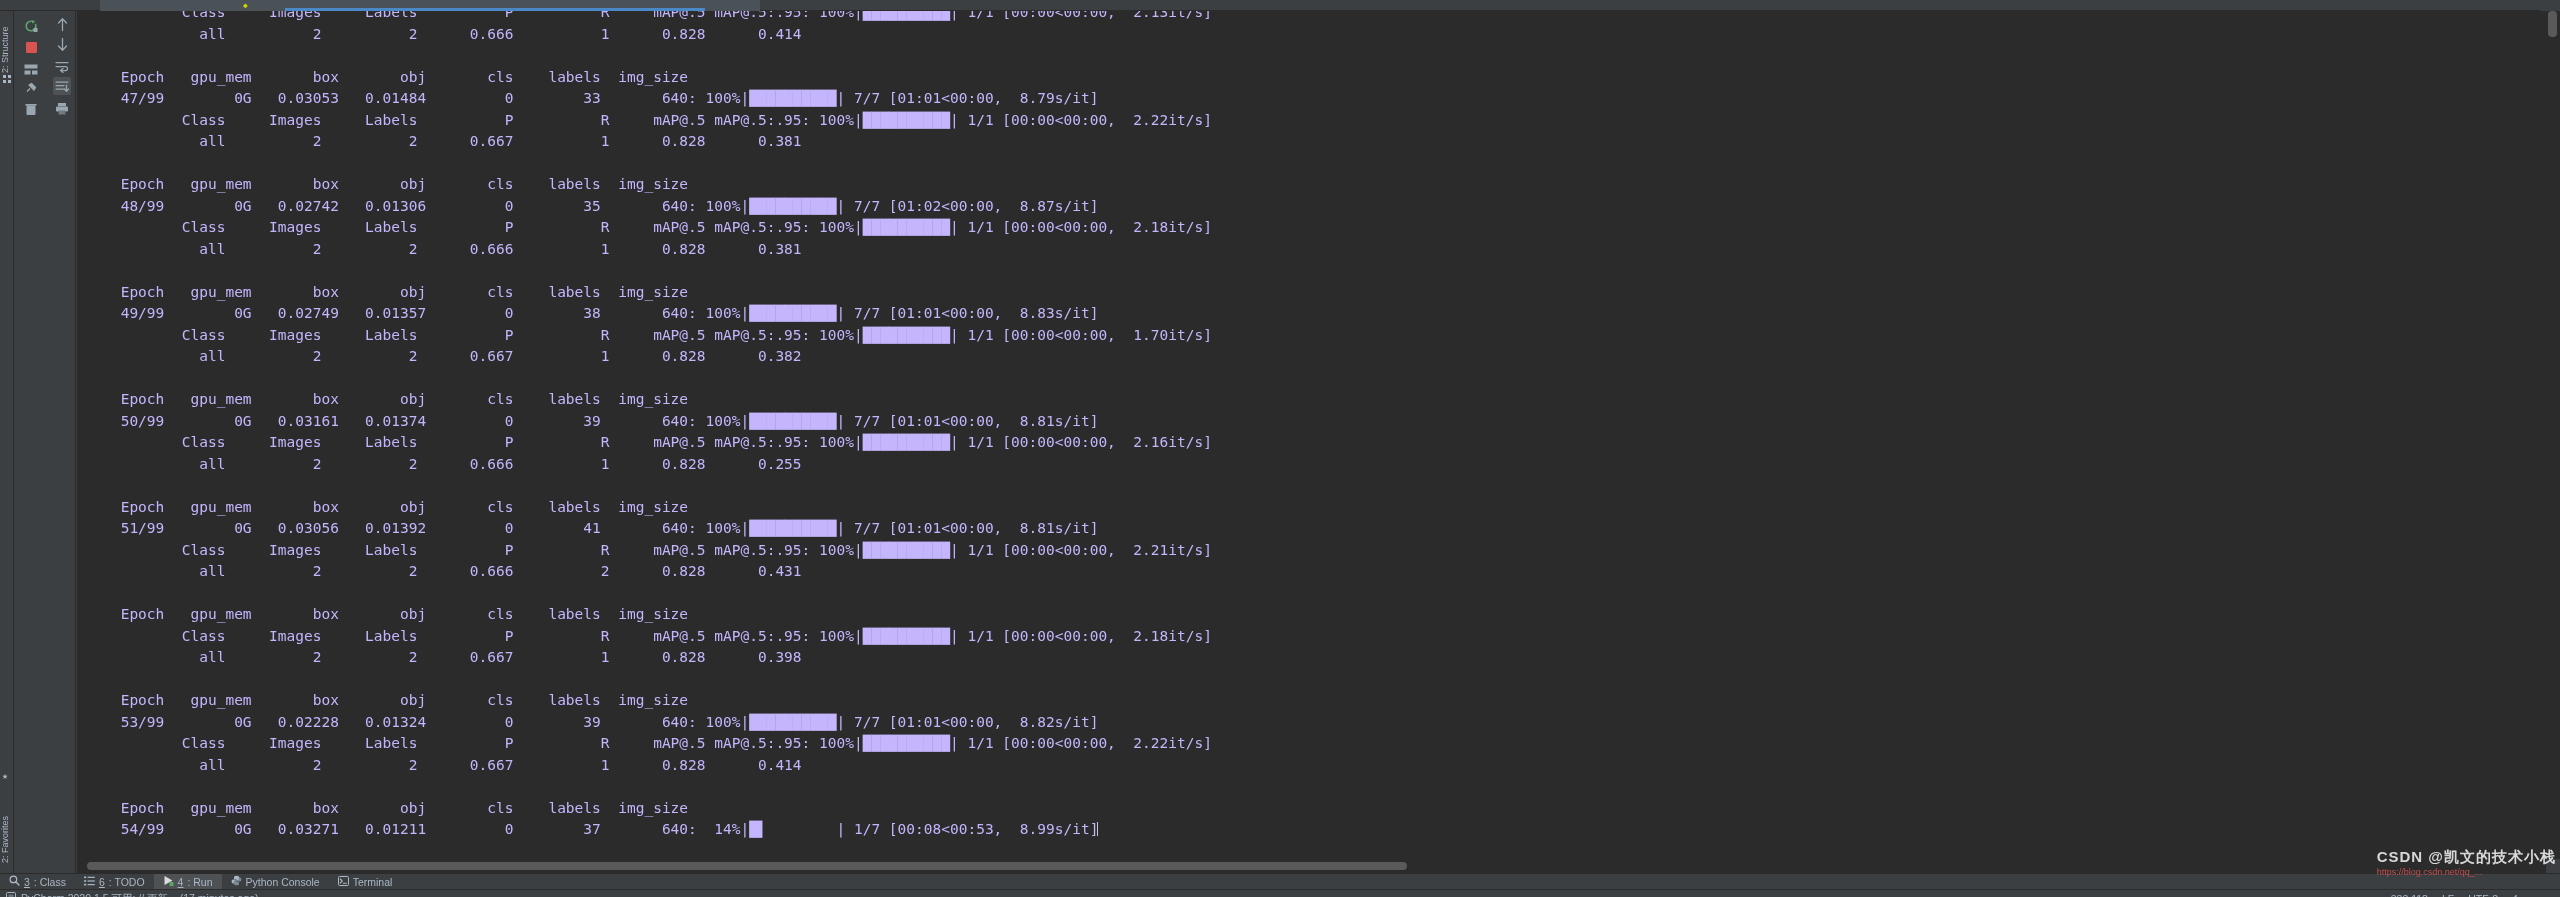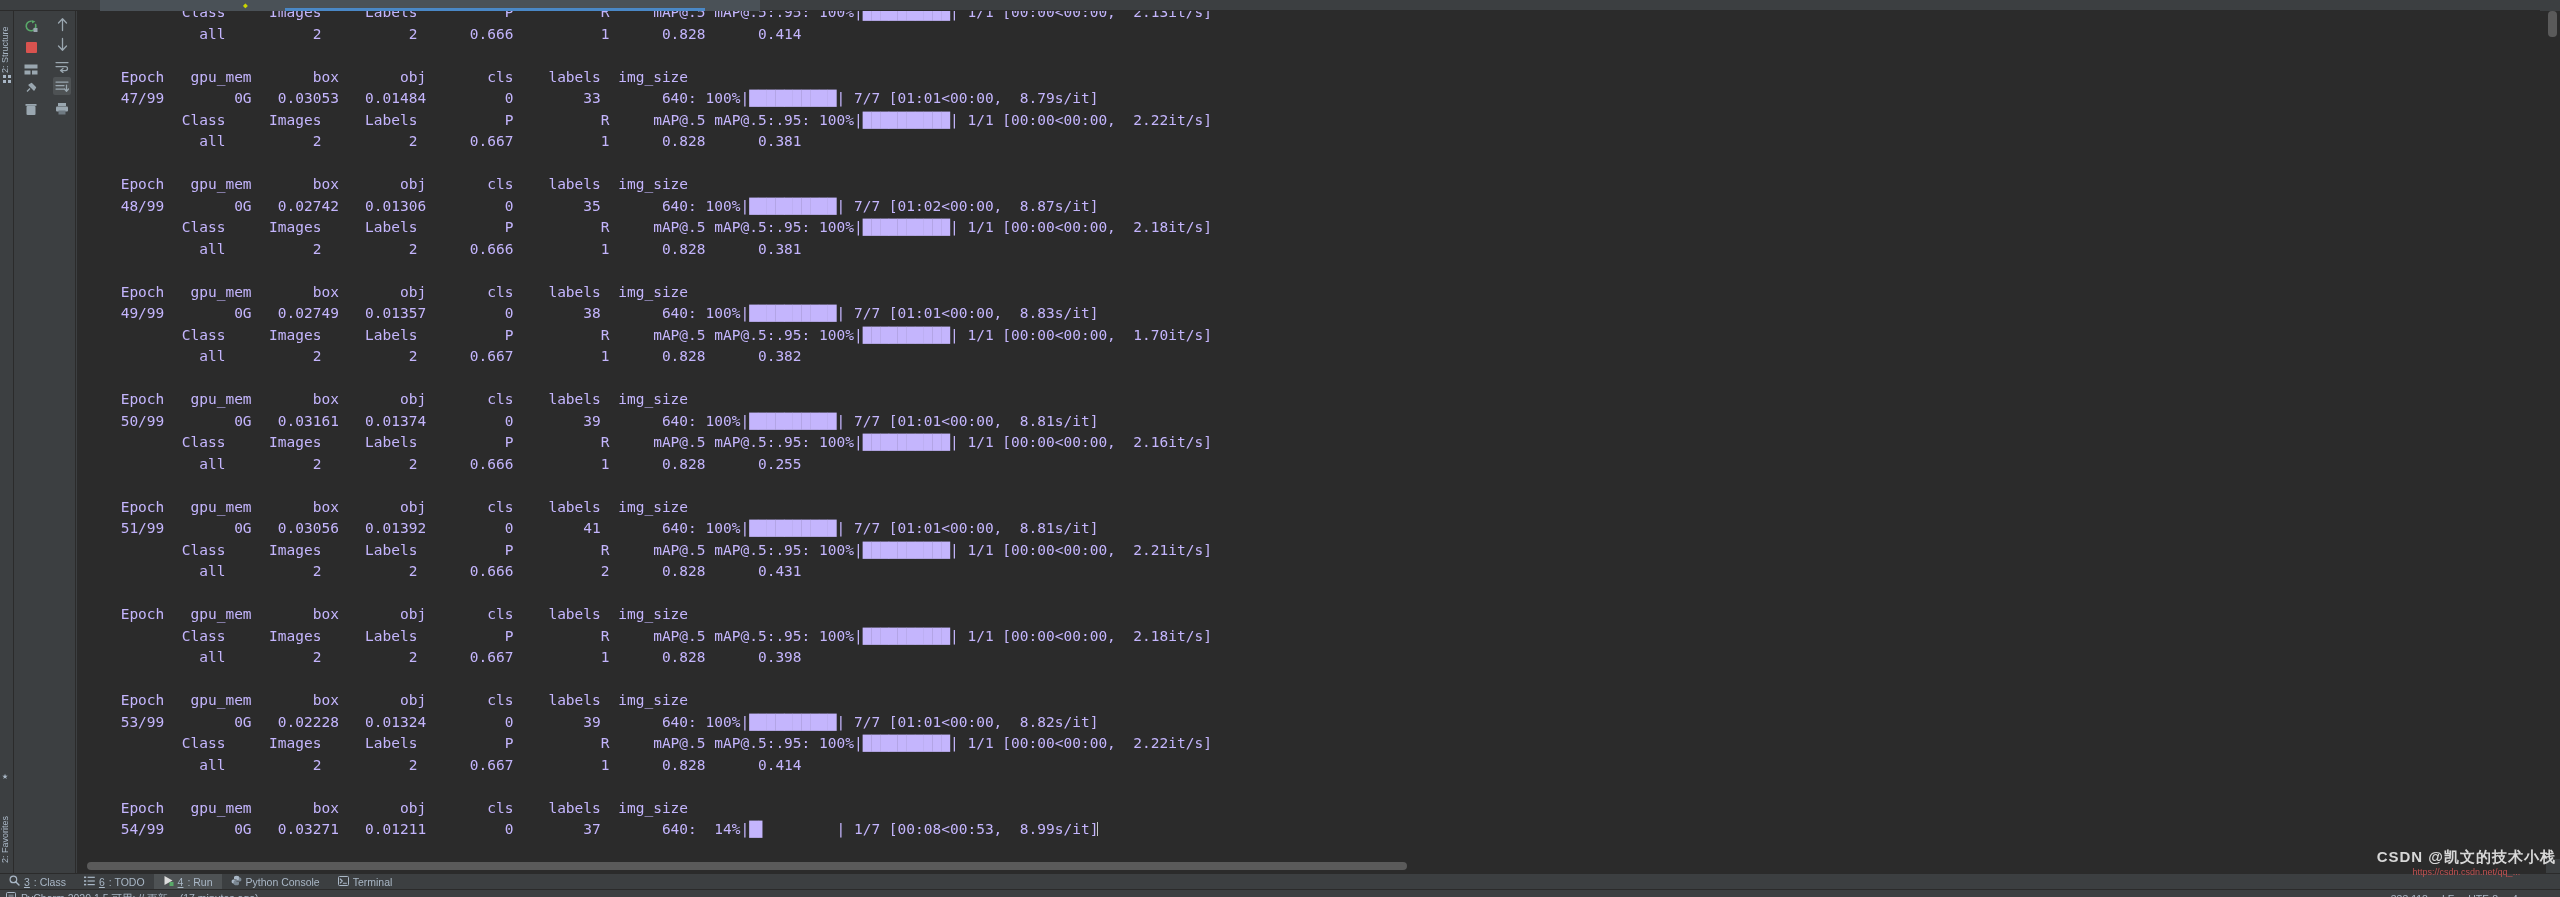--- a/index.html
+++ b/index.html
@@ -139,21 +139,21 @@
     display: flex; align-items: center; gap: 5px;
     margin-left: 6px;
     color: #a9b7c6; font-family: "Liberation Sans", sans-serif; font-size: 10.5px;
   }
   .statusbar .right {
     position: absolute; right: 6px; top: 0; height: 18px;
     display: flex; align-items: center; gap: 14px;
     color: #a9b7c6; font-family: "Liberation Sans", sans-serif; font-size: 10.5px;
   }
   .wm {
-    position: absolute; right: 4px; bottom: 20px; text-align: center;
+    position: absolute; right: 4px; bottom: 20px; text-align: left;
     font-family: "Liberation Sans", sans-serif;
   }
   .wm .l1 { color: #d8d8d8; font-size: 15px; font-weight: bold; letter-spacing: 1px; }
   .wm .l2 { color: #c05050; font-size: 9px; }
   .ic { display: inline-block; }
 </style>
 </head>
 <body>
 
 <div id="root">
@@ -346,16 +346,16 @@
     <div class="right">
       <span>333:118</span>
       <span>LF</span>
       <span>UTF-8</span>
       <span>4 spaces</span>
     </div>
   </div>
 
   <div class="wm">
     <div class="l1">CSDN @凯文的技术小栈</div>
-    <div class="l2">https://csdn.csdn.net/qq_...</div>
+    <div class="l2">https://blog.csdn.net/qq_...</div>
   </div>
 
 </div>
 
 </body></html>

